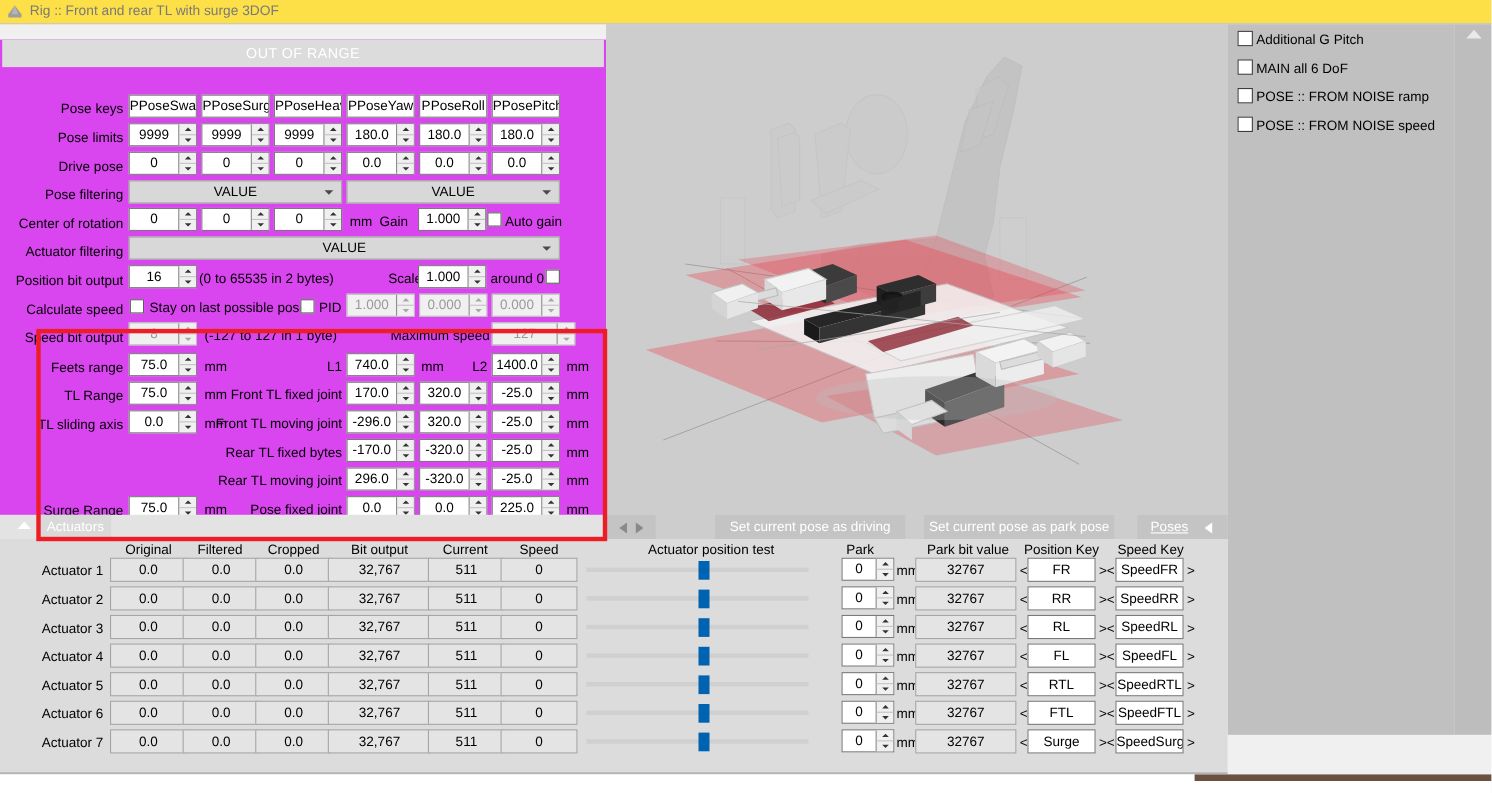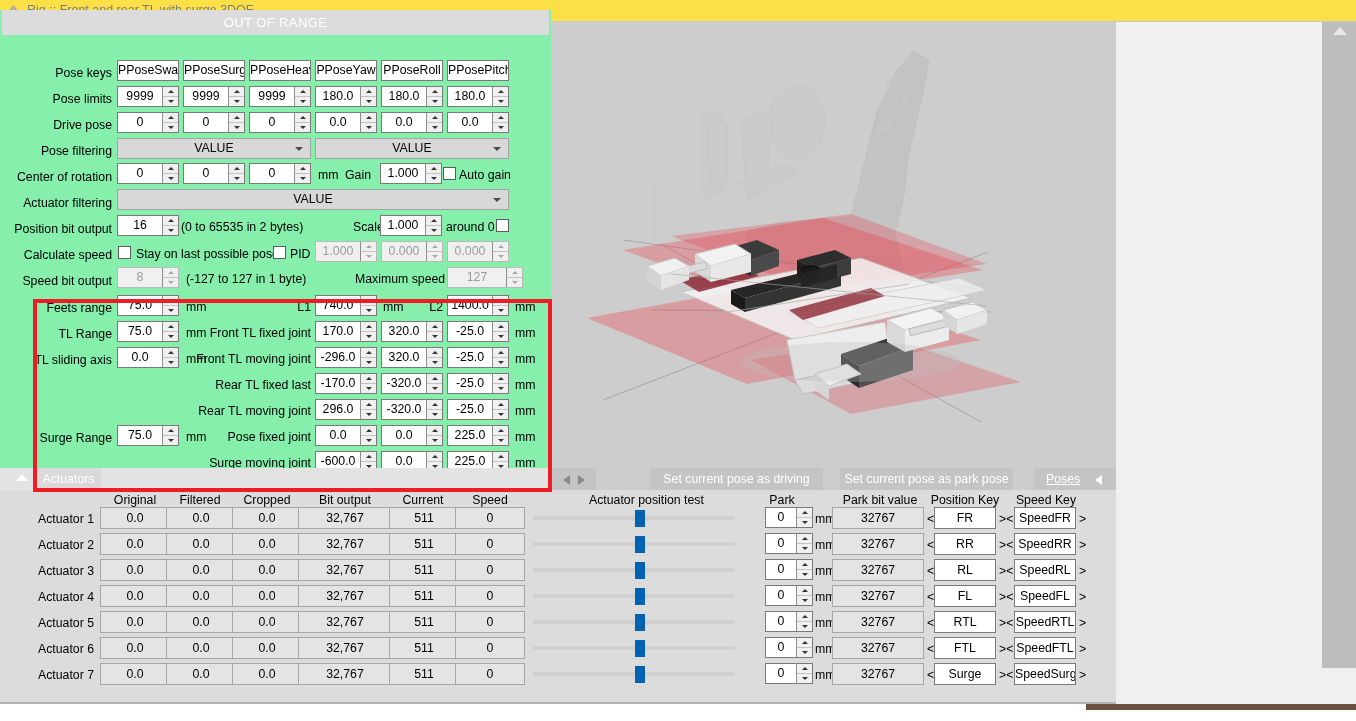--- a/index.html
+++ b/index.html
@@ -27,22 +27,22 @@
   #titlebar .tb-icon {
     position: absolute; left: 6px; top: 4px; width: 15px; height: 15px;
   }
   #titlebar .tb-title {
     position: absolute; left: 27px; top: 3px;
     font-size: 12.5px; color: #7a7a7a; white-space: nowrap;
   }
 
   
   #leftpanel {
-    position: absolute; left: 0; top: 10px; width: 551px; height: 466px;
-    background: #86efac;
+    position: absolute; left: 0; top: 36px; width: 551px; height: 466px;
+    background: #d946ef;
     overflow: hidden;
   }
   #outofrange {
     position: absolute; left: 2px; top: 0px; width: 547px; height: 25px;
     background: #dcdcdc;
     color: #ffffff;
     font-size: 13px;
     text-align: center;
     line-height: 25px;
     letter-spacing: .4px;
@@ -597,21 +597,21 @@
       </div>
     <div class="nud" style="left:447px; top:337px; width:62px;">
         <div class="val">-25.0</div>
         <div class="spin">
           <div class="up"></div>
           <div class="dn"></div>
         </div>
       </div>
     <div class="plain" style="left:515px; top:342px;">mm</div>
 
-    <div class="row-label" style="left:180px; top:368px; width:131px;">Rear TL fixed last</div>
+    <div class="row-label" style="left:180px; top:368px; width:131px;">Rear TL fixed bytes</div>
     <div class="nud" style="left:315px; top:363px; width:62px;">
         <div class="val">-170.0</div>
         <div class="spin">
           <div class="up"></div>
           <div class="dn"></div>
         </div>
       </div>
     <div class="nud" style="left:381px; top:363px; width:62px;">
         <div class="val">-320.0</div>
         <div class="spin">
@@ -819,20 +819,30 @@
       <span class="a2"></span>
     </div>
     <div class="vt-btn" style="left:99px; width:173px;">Set current pose as driving pose</div>
     <div class="vt-btn" style="left:289px; width:173px;">Set current pose as park pose</div>
     <div class="vt-poses">
       <span class="lbl">Poses</span>
       <span class="arr"></span>
     </div>
   </div>
 
+  <div id="rightpanel">
+    <div class="ck" style="top:6px;"></div>
+    <div class="cklbl" style="top:7px;">Additional G Pitch</div>
+    <div class="ck" style="top:32px;"></div>
+    <div class="cklbl" style="top:33px;">MAIN all 6 DoF</div>
+    <div class="ck" style="top:58px;"></div>
+    <div class="cklbl" style="top:59px;">POSE :: FROM NOISE ramp</div>
+    <div class="ck" style="top:84px;"></div>
+    <div class="cklbl" style="top:85px;">POSE :: FROM NOISE speed</div>
+  </div>
 
   <div id="scrollcol">
     <div class="uptri"></div>
   </div>
 
   <div id="bottompanel">
 
     <div class="hdr" style="left:104px; width:62px;">Original</div>
     <div class="hdr" style="left:169px; width:62px;">Filtered</div>
     <div class="hdr" style="left:236px; width:62px;">Cropped</div>

